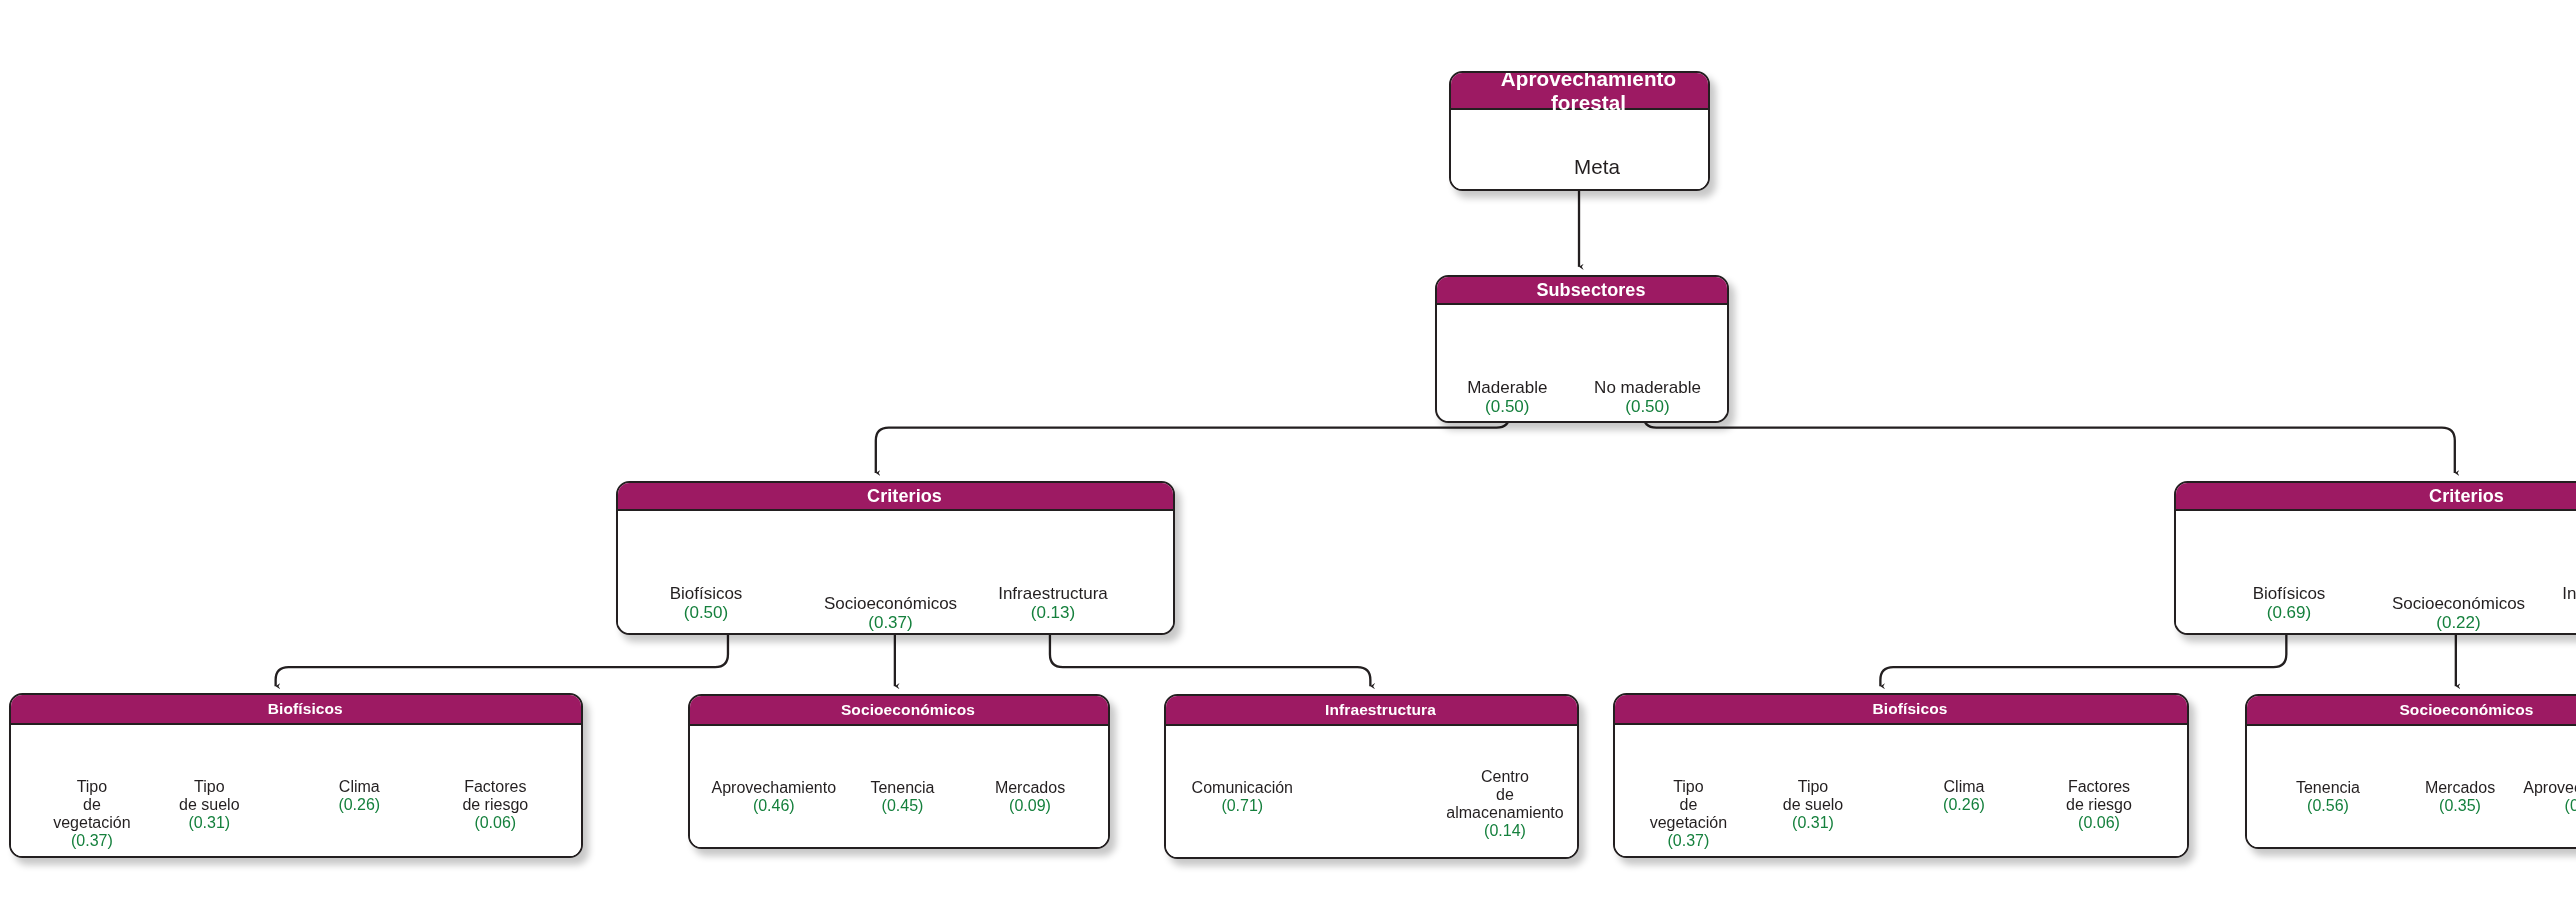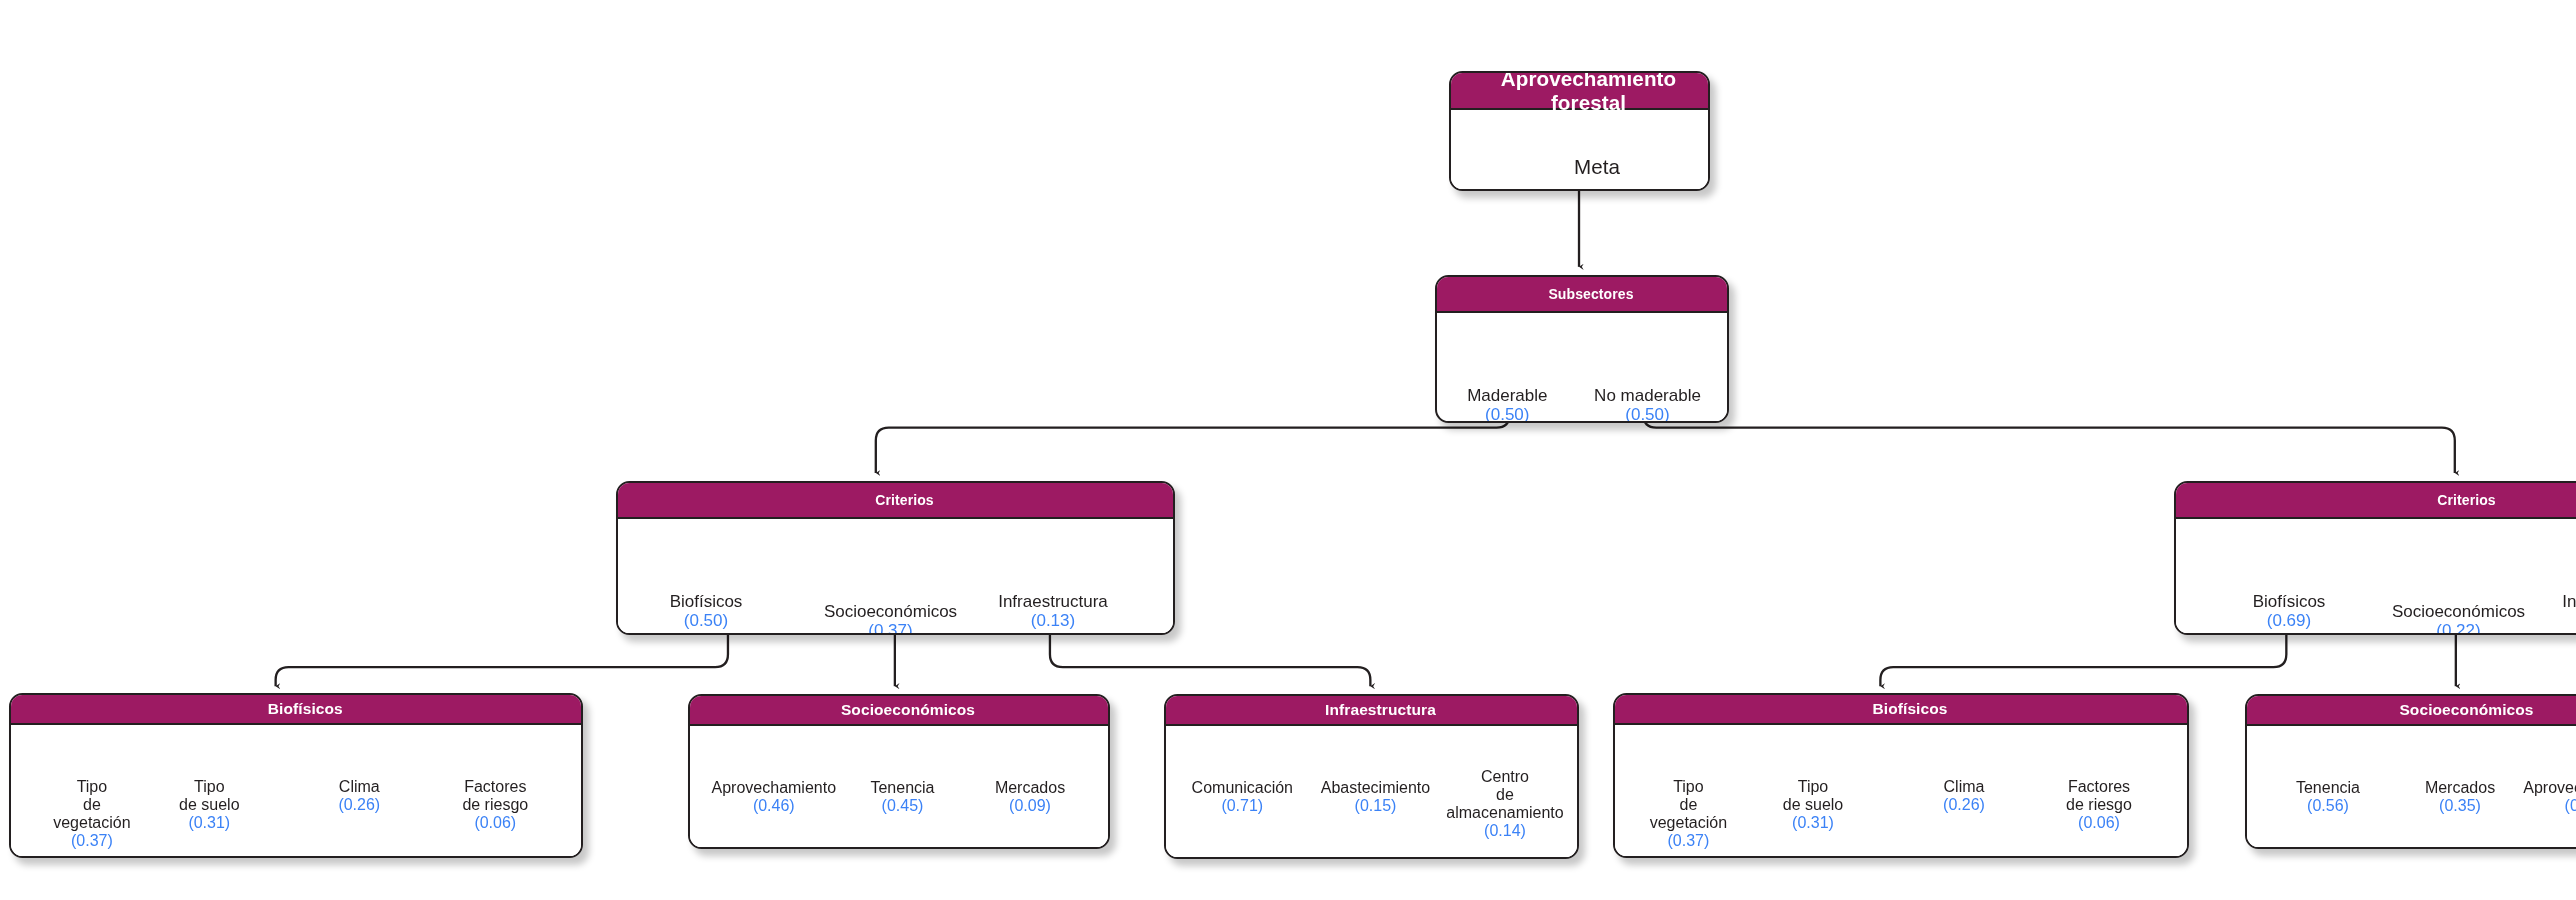--- a/index.html
+++ b/index.html
@@ -59,26 +59,26 @@
 
   .leaf {
     position: absolute;
     text-align: center;
     color: #231f20;
     line-height: 1.12;
     white-space: pre-line;
   }
   .leaf .val {
     display: block;
-    color: #3b82f6;
+    color: #15803d;
   }
 
   
   .h-lg { height: 37px; font-size: 20.6px; }
-  .h-md { height: 36px; font-size: 14px; }
+  .h-md { height: 28px; font-size: 18px; }
   .h-sm { height: 30px; font-size: 15.5px; }
 
   .t-lg { font-size: 20.6px; }
   .t-md { font-size: 17px; }
   .t-sm { font-size: 16px; }
 </style>
 </head>
 <body>
 
 <div id="stage">
@@ -257,24 +257,20 @@
     </div>
   </div>
 
   <div class="node" style="left:1164px; top:694px; width:415px; height:165px;">
     <div class="node-header h-sm">Infraestructura</div>
     <div class="node-body" style="height:132px;">
       <div class="leaf t-sm" style="left:9.3px; width:134px; top:35px;">
         <span>Comunicación</span>
         <span class="val">(0.71)</span>
       </div>
-      <div class="leaf t-sm" style="left:138px; width:143px; top:35px;">
-        <span>Abastecimiento</span>
-        <span class="val">(0.15)</span>
-      </div>
       <div class="leaf t-sm" style="left:268px; width:142px; top:24px;">
         <span>Centro
 de
 almacenamiento</span>
         <span class="val">(0.14)</span>
       </div>
     </div>
   </div>
 
   <div class="node" style="left:1613px; top:693px; width:576px; height:165px;">

